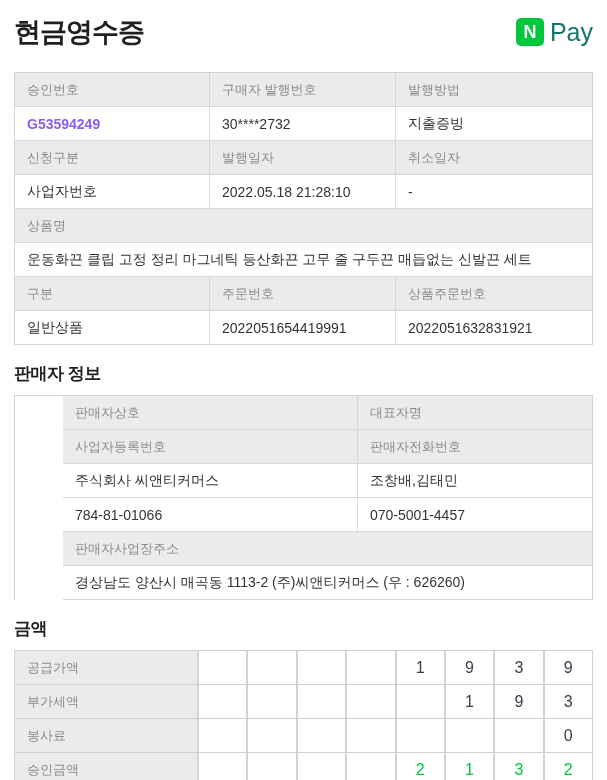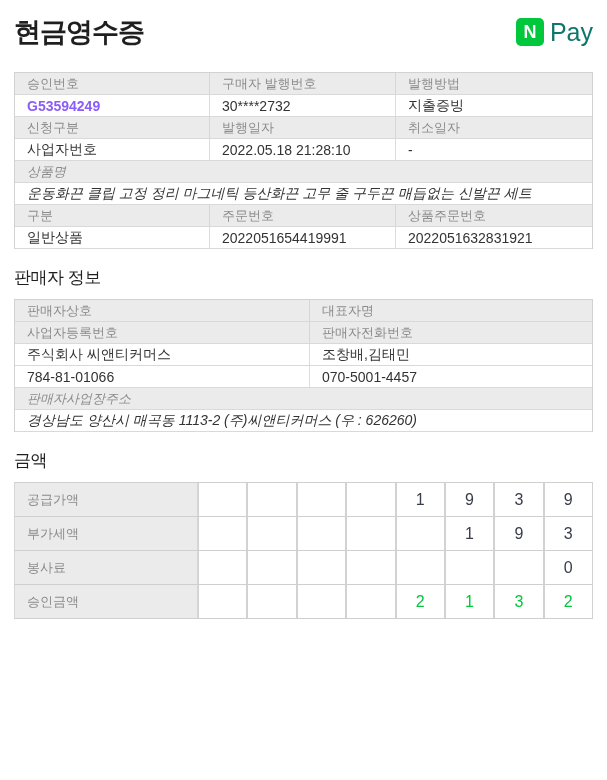--- a/index.html
+++ b/index.html
@@ -15,30 +15,30 @@
   .page-title{font-size:27px;font-weight:700;color:#1f1f1f;letter-spacing:-1px;}
   .npay{display:flex;align-items:center;gap:6px;cursor:pointer;}
   .n-badge{width:28px;height:28px;background:#00c73c;border-radius:5px;display:flex;align-items:center;justify-content:center;}
   .n-badge span{color:#fff;font-weight:700;font-size:18px;line-height:1;}
   .pay-txt{font-size:25px;color:#0f766e;letter-spacing:0;}
 
   
   .tbl{border:1px solid #d2d2d2;border-bottom:none;}
   .tbl .row{display:grid;border-bottom:1px solid #d9d9d9;}
   .tbl3 .row{grid-template-columns:195px 186px 1fr;}
-  .tbl2 .row{grid-template-columns:295px 1fr;}
-  .tbl .row.full{grid-template-columns:1fr;font-style:italic;}
-  .cell{height:21px;display:flex;align-items:center;padding:0 12px;font-size:14px;
+  .tbl2 .row{grid-template-columns:295px 1fr;margin-left:48px;}
+  .tbl .row.full{grid-template-columns:1fr;}
+  .cell{height:33px;display:flex;align-items:center;padding:0 12px;font-size:14px;
         border-right:1px solid #dcdcdc;background:#fff;overflow:hidden;white-space:nowrap;}
   .cell:last-child{border-right:none;text-align:center;}
   .row.hdr .cell{background:#ebebeb;color:#8b8b8b;font-size:13px;border-right-color:#d6d6d6;}
   .green-txt{color:#8b5cf6;font-weight:700;}
 
   
-  .section-title{font-size:17px;font-weight:400;color:#1f1f1f;margin:17px 0 10px 0;letter-spacing:-0.5px;}
+  .section-title{font-size:17px;font-weight:700;color:#1f1f1f;margin:17px 0 10px 0;letter-spacing:-0.5px;}
 
   
   .amt{border-top:1px solid #cfcfcf;}
   .amt .arow{display:grid;grid-template-columns:184px repeat(8,1fr);border-bottom:1px solid #cfcfcf;background:#fff;}
   .amt .lab{height:33px;display:flex;align-items:center;padding:0 12px;background:#ebebeb;color:#8b8b8b;font-size:13px;
             border-left:1px solid #d6d6d6;border-right:1px solid #d6d6d6;}
   .amt .dig{height:33px;display:flex;align-items:center;justify-content:center;font-size:16px;color:#3a3d4a;
             border-left:1px solid #d2d2d2;border-right:1px solid #d2d2d2;background:#fff;}
   .amt .arow.approved .dig{color:#00c73c;}
 </style>

